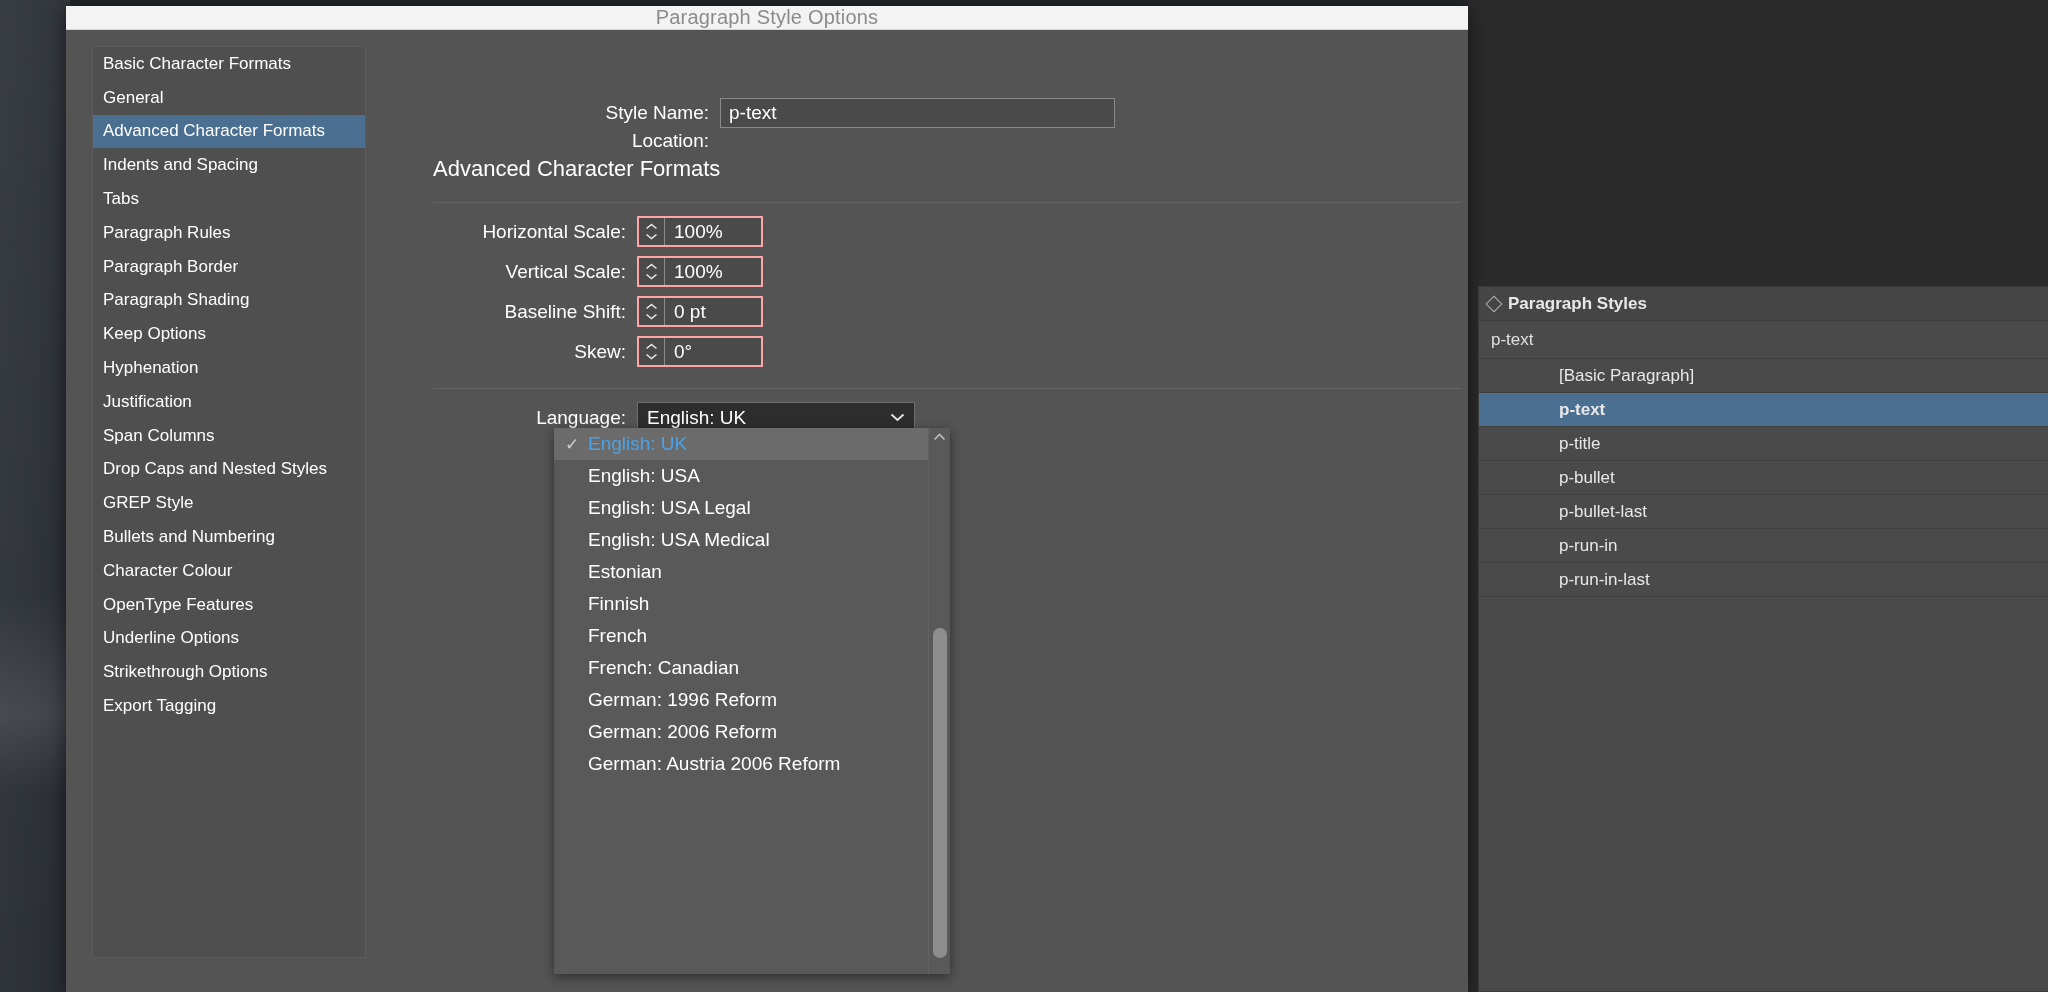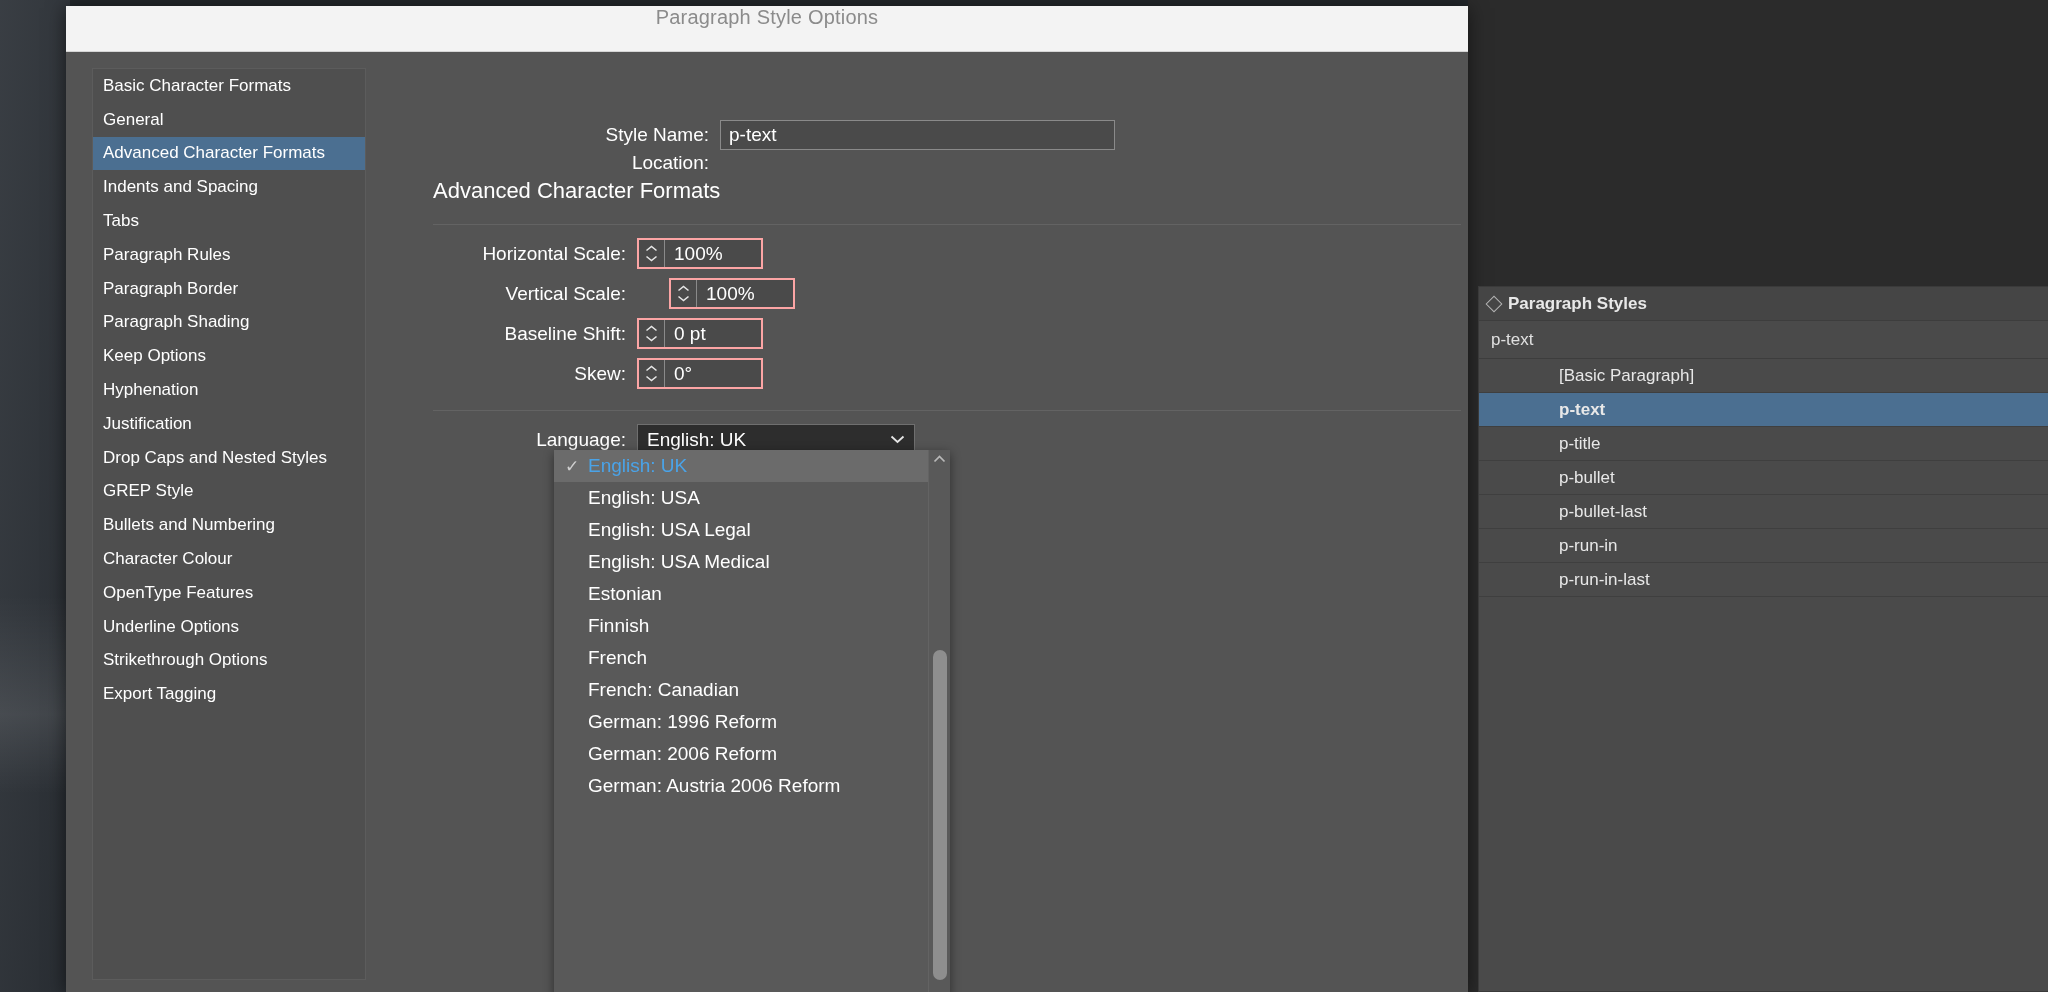--- a/index.html
+++ b/index.html
@@ -67,24 +67,25 @@
   
   #dialog {
     position: absolute;
     left: 66px; top: 6px;
     width: 1402px; height: 986px;
     background: #545454;
     box-shadow: 0 2px 18px rgba(0,0,0,.55);
   }
 
   #titlebar {
-    height: 46px;
+    height: 24px;
     background: #f3f3f3;
     border-bottom: 1px solid #d5d5d5;
     display: flex;
+    align-items: center;
     justify-content: center;
   }
   #titlebar .title {
     font-size: 20px;
     color: #8b8b8b;
     letter-spacing: .2px;
   }
 
   #dialog-body {
     position: relative;
@@ -173,21 +174,21 @@
 
   
   .num-row {
     position: absolute;
     left: 0;
     display: flex;
     align-items: center;
   }
   .num-row .field-label { width: 264px; padding-right: 11px; }
   #row-hscale   { top: 186px; }
-  #row-vscale   { top: 226px; gap: 32px; }
+  #row-vscale   { top: 226px; }
   #row-baseline { top: 266px; }
   #row-skew     { top: 306px; }
 
   .stepper-field {
     display: flex;
     align-items: stretch;
     height: 31px;
     border: 2px solid #fca5a5;
     background: #4a4a4a;
   }
@@ -384,20 +385,23 @@
             <span>Paragraph Shading</span>
           </div>
           <div class="cat-item">
             <span>Keep Options</span>
           </div>
           <div class="cat-item">
             <span>Hyphenation</span>
           </div>
           <div class="cat-item">
             <span>Justification</span>
+          </div>
+          <div class="cat-item">
+            <span>Span Columns</span>
           </div>
           <div class="cat-item">
             <span>Drop Caps and Nested Styles</span>
           </div>
           <div class="cat-item">
             <span>GREP Style</span>
           </div>
           <div class="cat-item">
             <span>Bullets and Numbering</span>
           </div>

